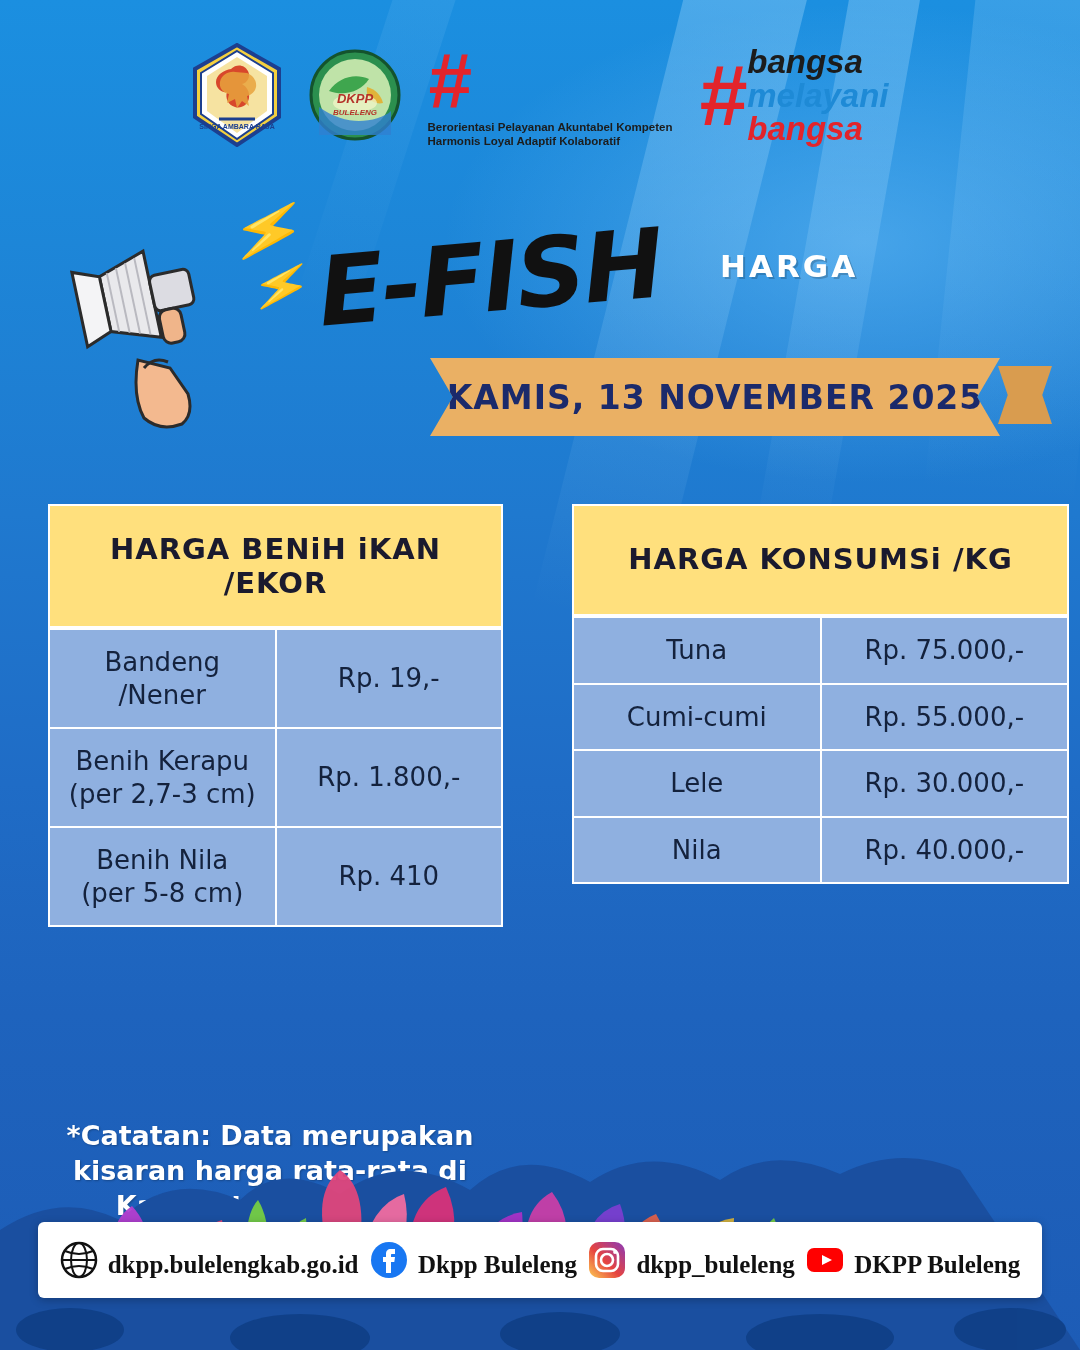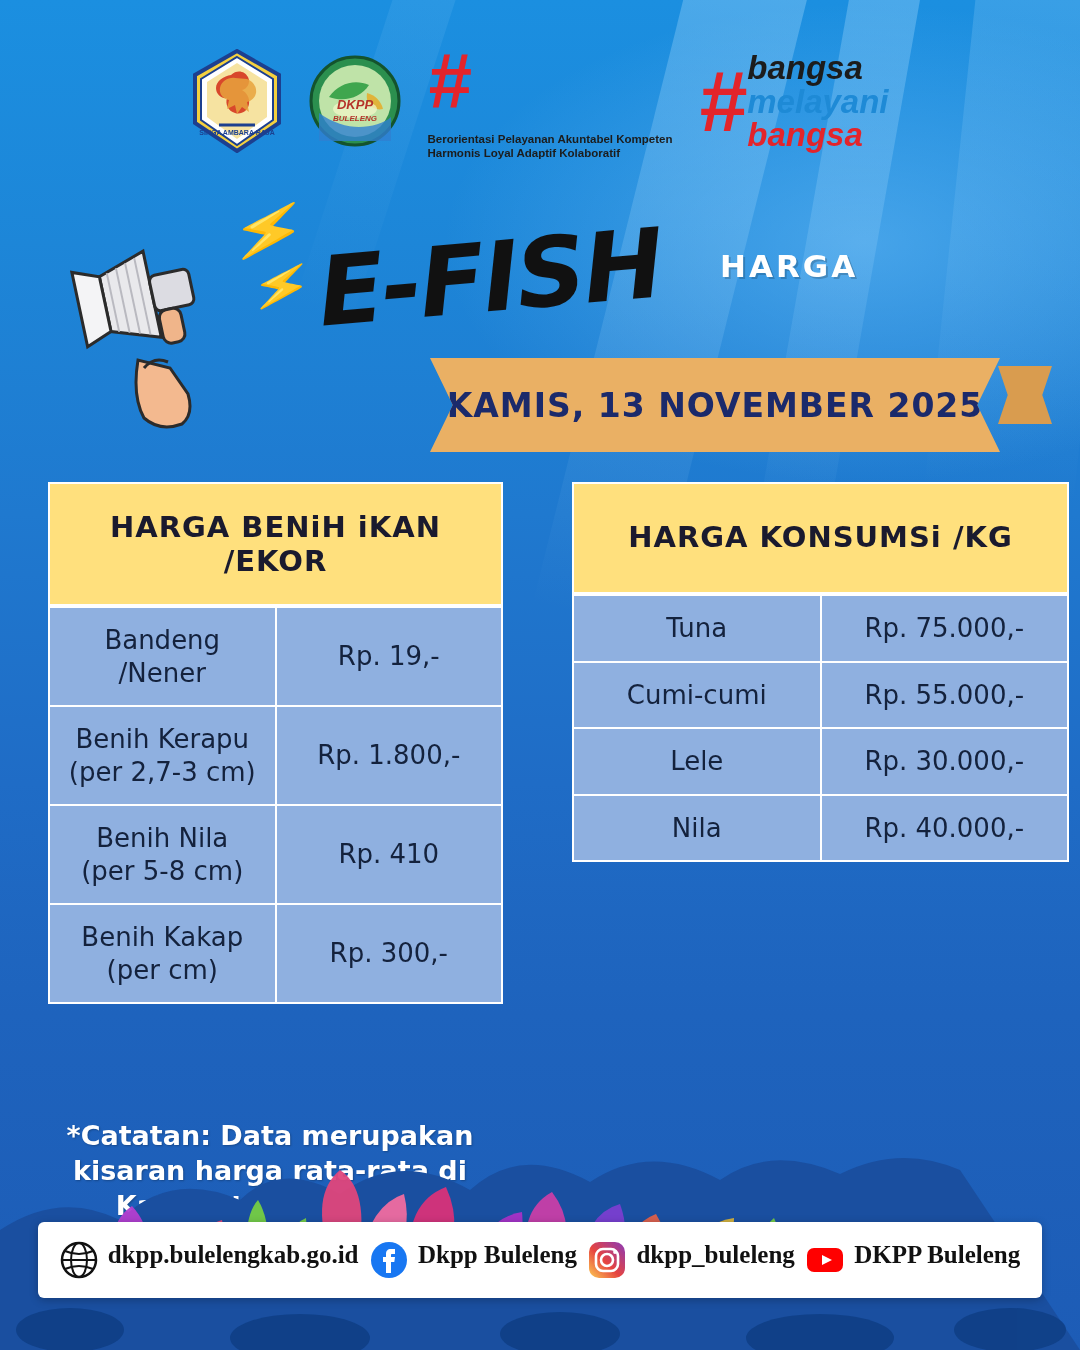--- a/index.html
+++ b/index.html
@@ -47,21 +47,21 @@
     position: absolute; top: -26px; left: 28px;
     color: #4b4b4b; font-size: 22px; font-style: italic; font-weight: bold;
   }
   .akhlak-main {
     color: #1c1c1c; font-size: 62px; font-weight: bold; font-style: italic;
     letter-spacing: -1px; line-height: 1;
   }
   .akhlak-k { color: #e3242b; }
   .akhlak-sub {
     color: #1c1c1c; font-size: 11.5px; font-weight: bold; line-height: 1.25;
-    margin-top: 12px;
+    margin-top: 0;
   }
   .bangga { display: flex; align-items: center; gap: 6px; }
   .bangga-hash {
     color: #e3242b; font-size: 86px; font-weight: bold; font-style: italic;
     letter-spacing: -5px; line-height: .85;
   }
   .bangga-lines { line-height: 1.02; }
   .bangga-lines div { font-size: 33px; font-weight: bold; font-style: italic; }
   .bl-1 { color: #1c1c1c; }
   .bl-2 { color: #1e8ad6; }
@@ -91,21 +91,21 @@
   .megaphone { position: absolute; left: 40px; top: 210px; width: 270px; height: 220px; }
   .bolt { position: absolute; color: #ffe400; font-size: 60px; font-weight: bold; }
   .bolt.b1 { left: 232px; top: 196px; transform: rotate(12deg); }
   .bolt.b2 { left: 252px; top: 258px; transform: rotate(12deg); font-size: 48px; }
 
   
   .date-banner {
     position: absolute; left: 420px; top: 358px; width: 630px; height: 74px;
   }
   .date-banner .ribbon-main {
-    position: absolute; left: 10px; top: 0; width: 570px; height: 94px;
+    position: absolute; left: 10px; top: 0; width: 570px; height: 78px;
     background: #eab064;
     clip-path: polygon(0 0, 100% 0, 96% 50%, 100% 100%, 0 100%, 4% 50%);
     display: flex; align-items: center; justify-content: center;
   }
   .date-banner .ribbon-tail {
     position: absolute; left: 578px; top: 8px; width: 54px; height: 58px;
     background: #d99c4f;
     clip-path: polygon(0 0, 100% 0, 82% 50%, 100% 100%, 0 100%, 18% 50%);
   }
   .date-text {
@@ -116,21 +116,21 @@
   
   .table-card { position: absolute; }
   .table-card.left  { left: 48px;  top: 482px; width: 455px; }
   .table-card.right { left: 572px; top: 482px; width: 497px; }
   .tbl-head {
     background: #ffe07d; color: #1a1a2e;
     font-size: 29px; font-weight: bold; letter-spacing: 1px;
     text-align: center; padding: 26px 14px;
     font-family: "DejaVu Sans", sans-serif;
     border: 2px solid #ffffff;
-    min-height: 112px; display: flex; align-items: center; justify-content: center;
+    min-height: 112px; display: flex; align-items: center; justify-content: center; margin-top: 22px;
   }
   .tbl-head.two-line { line-height: 1.35; }
   table { border-collapse: collapse; width: 100%; }
   td {
     background: #8fb0e0; border: 2px solid #ffffff;
     color: #14223d; font-size: 26px; text-align: center;
     padding: 16px 8px; line-height: 1.25;
     font-family: "DejaVu Sans", sans-serif;
   }
   td.name { width: 50%; }
@@ -148,21 +148,21 @@
   .coral { position: absolute; left: 0; bottom: 0; width: 1080px; height: 270px; }
 
   
   .footer {
     position: absolute; left: 38px; bottom: 52px; width: 1004px; height: 76px;
     background: #ffffff; border-radius: 6px;
     display: flex; align-items: center; justify-content: space-around;
     padding: 0 16px;
     box-shadow: 0 2px 8px rgba(0,0,0,.25);
   }
-  .f-item { display: flex; align-items: flex-start; gap: 10px; }
+  .f-item { display: flex; align-items: flex-end; gap: 10px; }
   .f-label {
     color: #111; font-size: 25px; font-family: "Liberation Serif", serif; font-weight: bold;
   }
   .ic { width: 38px; height: 38px; flex: 0 0 38px; }
 </style>
 </head>
 <body>
 
 <div id="poster">
 
@@ -259,24 +259,20 @@
             <td class="name">Bandeng<br>/Nener</td>
             <td class="price">Rp. 19,-</td>
           </tr>
           <tr>
             <td class="name">Benih Kerapu<br>(per 2,7-3 cm)</td>
             <td class="price">Rp. 1.800,-</td>
           </tr>
           <tr>
             <td class="name">Benih Nila<br>(per 5-8 cm)</td>
             <td class="price">Rp. 410</td>
-          </tr>
-          <tr>
-            <td class="name">Benih Kakap<br>(per cm)</td>
-            <td class="price">Rp. 300,-</td>
           </tr>
         </tbody>
     </table>
   </div>
 
   <div class="table-card right">
     <div class="tbl-head two-line">HARGA KONSUMSi /KG</div>
     <table>
       <tbody id="right-body">
           <tr>

